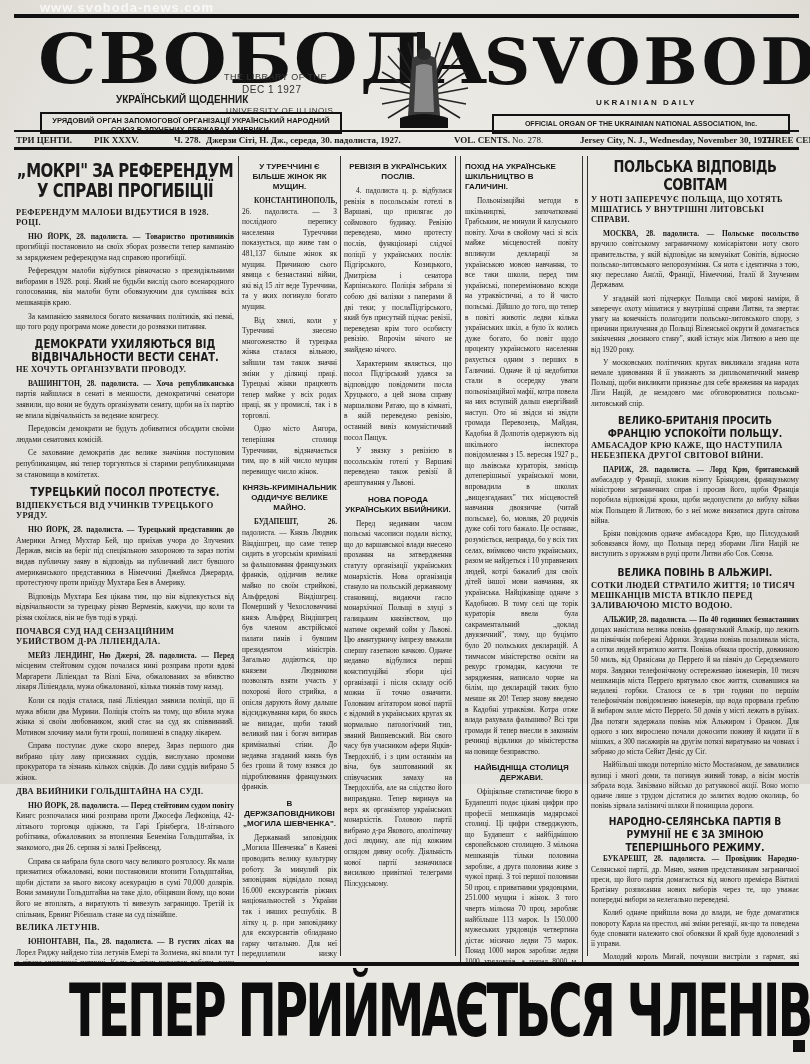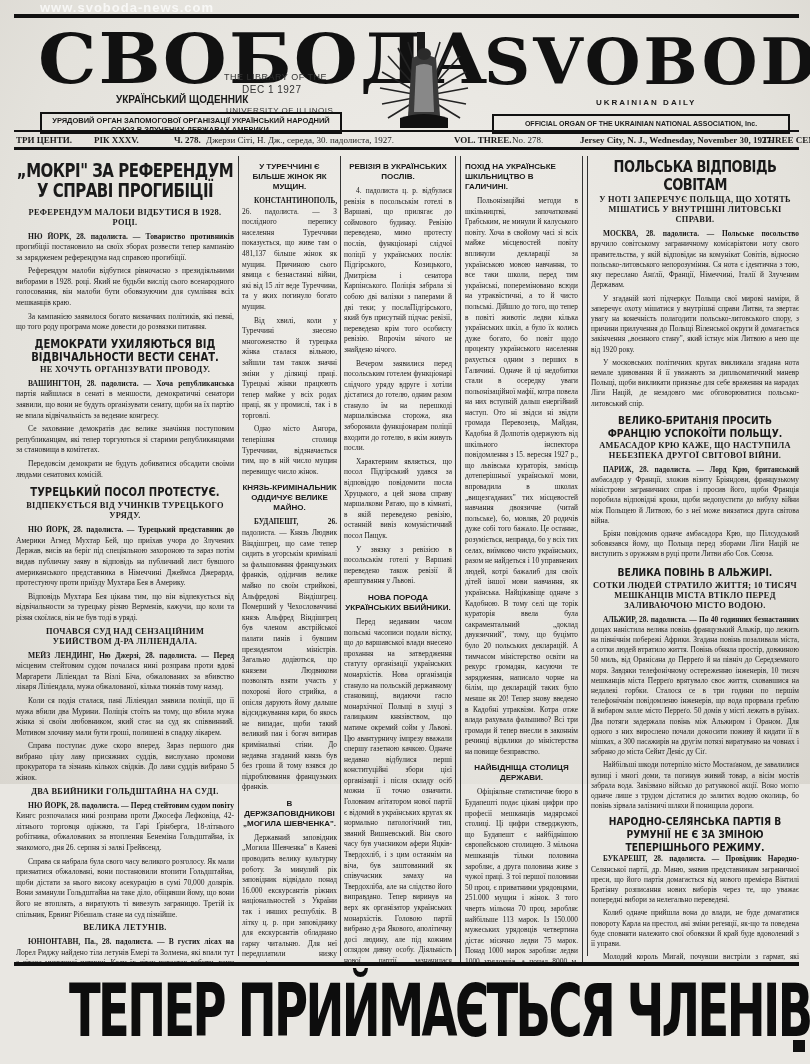--- a/index.html
+++ b/index.html
@@ -49,21 +49,21 @@
   .dateline span { position: absolute; top: 3px; white-space: nowrap; }
   
   .col { position: absolute; top: 156px; font-size: 7.6px; line-height: 10.6px; text-align: justify; overflow: hidden; }
   .col p { text-indent: 12px; margin-bottom: 3px; }
   .col p.dl::first-line { font-weight: bold; }
   .rule-v { position: absolute; top: 156px; width: 1px; background: #333; height: 800px; }
   .h-big {
     font-family: "DejaVu Sans", sans-serif; font-weight: bold; text-align: center; line-height: 1.05;
     transform: scaleY(1.25); letter-spacing: -0.5px; margin: 6px 0 6px;
   }
-  .h-sub { font-family: "Liberation Serif", serif; font-weight: bold; text-align: center; font-size: 8.4px; line-height: 10px; margin: 3px 0 4px; letter-spacing: 0.3px; }
+  .h-sub { font-family: "Liberation Serif", serif; font-weight: bold; text-align: left; font-size: 8.4px; line-height: 10px; margin: 3px 0 4px; letter-spacing: 0.3px; }
   .h-mid { font-family: "DejaVu Sans", sans-serif; font-weight: bold; text-align: center; font-size: 9.2px; line-height: 11px; margin: 6px 0 4px; transform: scaleY(1.2); }
   .h-sm { font-family: "Liberation Sans", sans-serif; font-weight: bold; text-align: center; font-size: 8px; line-height: 10px; margin: 6px 0 4px; }
   .bottom-rule { position: absolute; left: 14px; top: 962px; width: 785px; height: 4px; background: #111; }
   .banner {
     position: absolute; left: 14px; top: 972px; width: 785px; height: 80px;
     font-family: "DejaVu Sans", sans-serif; font-weight: bold; font-size: 54px; line-height: 80px;
     letter-spacing: -3px; color: #0d0d0d; text-align: center; white-space: nowrap;
     transform: scaleY(1.35) scaleX(0.86); transform-origin: center;
   }
   .corner-block { position: absolute; left: 793px; top: 1040px; width: 12px; height: 12px; background: #111; }
@@ -112,43 +112,43 @@
 
     <div class="title-en">SVOBODA</div>
     <div class="sub-en" style="top:80px; left:582px;">UKRAINIAN DAILY</div>
     <div class="box-en" style="top:96px; height:20px; line-height:16px;">OFFICIAL ORGAN OF THE UKRAINIAN NATIONAL ASSOCIATION, Inc.</div>
   </div>
 
   <div class="dateline">
     <span style="left:2px;">ТРИ ЦЕНТИ.</span>
     <span style="left:80px;">РІК XXXV.</span>
     <span style="left:160px;">Ч. 278.</span>
-    <span style="left:192px; font-weight:normal;text-align:right;">Джерзи Сіті, Н. Дж., середа, 30. падолиста, 1927.</span>
-    <span style="left:440px;">VOL. THREE.</span>
+    <span style="left:192px; font-weight:bold;text-align:right;">Джерзи Сіті, Н. Дж., середа, 30. падолиста, 1927.</span>
+    <span style="left:440px;">VOL. CENTS.</span>
     <span style="left:498px; font-weight:normal;">No. 278.</span>
     <span style="left:538px; font-weight:bold;margin-left:28px;">Jersey City, N. J., Wednesday, November 30, 1927.</span>
     <span style="left:748px;">THREE CENTS.</span>
   </div>
 
   <div class="rule-v" style="left:238px;"></div>
   <div class="rule-v" style="left:340px;"></div>
   <div class="rule-v" style="left:455px;"></div>
   <div class="rule-v" style="left:587px;"></div>
 
   <div class="col" style="left:16px; width:218px; height:806px;">
     <div class="h-big" style="font-size:15px; margin-top:10px; margin-bottom:10px;">„МОКРІ" ЗА РЕФЕРЕНДУМ У СПРАВІ ПРОГИБІЦІЇ</div>
     <div class="h-sub">РЕФЕРЕНДУМ МАЛОБИ ВІДБУТИСЯ В 1928. РОЦІ.</div>
     <p class="dl">НЮ ЙОРК, 28. падолиста. — Товариство противників прогибіції постановило на своїх зборах розвести тепер кампанію за зарядженем референдума над справою прогибіції.</p>
     <p>Референдум малоби відбутися рівночасно з президіяльними виборами в 1928. році. Який не будьби вислід сього всенародного голосовання, він малоби бути обовязуючим для сумління всіх мешканців краю.</p>
     <p>За кампанією заявилося богато визначних політиків, які певні, що того роду програма може довести до розвязки питання.</p>
     <div class="h-mid" style="font-size:10px;">ДЕМОКРАТИ УХИЛЯЮТЬСЯ ВІД ВІДВІЧАЛЬНОСТИ ВЕСТИ СЕНАТ.</div>
     <div class="h-sub">НЕ ХОЧУТЬ ОРГАНІЗУВАТИ ПРОВОДУ.</div>
     <p class="dl">ВАШИНГТОН, 28. падолиста. — Хоча републиканська партія найшлася в сенаті в меншости, демократичні сенатори заявили, що вони не будуть організувати сенату, щоби на їх партію не впала відвічальність за ведение конгресу.</p>
+    <p>Передовсім демократи не будуть добиватися обсадити своїми людьми сенатових комісій.</p>
     <p>Се захование демократів дає велике значіння поступовим републиканцям, які тепер торгуються зі старими републиканцями за становища в комітетах.</p>
-    <p>Передовсім демократи не будуть добиватися обсадити своїми людьми сенатових комісій.</p>
     <div class="h-mid" style="font-size:10px;">ТУРЕЦЬКИЙ ПОСОЛ ПРОТЕСТУЄ.</div>
     <div class="h-sub">ВІДПЕКУЄТЬСЯ ВІД УЧИНКІВ ТУРЕЦЬКОГО УРЯДУ.</div>
     <p class="dl">НЮ ЙОРК, 28. падолиста. — Турецький представник до Америки Агмед Мухтар Бей, що приїхав учора до Злучених Держав, висів на беріг під спеціяльною захороною та зараз потім видав публичну заяву в відповідь на публичний лист бувшого американського представника в Німеччині Джеймса Джерарда, протестуючу проти приїзду Мухтара Бея в Америку.</p>
     <p>Відповідь Мухтара Бея цікава тим, що він відпекується від відвічальности за турецьку різню Верменів, кажучи, що коли та різня скоїлася, він не був тоді в уряді.</p>
     <div class="h-sub">ПОЧАВСЯ СУД НАД СЕНЗАЦІЙНИМ УБИЙСТВОМ Д-РА ЛІЛІЕНДАЛА.</div>
     <p class="dl">МЕЙЗ ЛЕНДИНГ, Ню Джерзі, 28. падолиста. — Перед місцевим стейтовим судом почалася нині розправа проти вдові Маргарети Ліліендал та Візлі Біча, обжалованих за вбивство лікаря Ліліендала, мужа обжалованої, кілька тижнів тому назад.</p>
     <p>Коли ся подія сталася, пані Ліліендал заявила поліції, що її мужа вбили два Мурини. Поліція стоїть на тому, що вбила мужа жінка зі своїм любовником, який стає на суд як співвинний. Мотивом злочину мали бути гроші, полишені в спадку лікарем.</p>
     <p>Справа поступає дуже скоро вперед. Зараз першого дня вибрано цілу лаву присяжних суддів, вислухано промови прокуратора та зізнань кількох свідків. До лави суддів вибрано 5 жінок.</p>
     <div class="h-sub">ДВА ВБИЙНИКИ ГОЛЬДШТАЙНА НА СУДІ.</div>
     <p class="dl">НЮ ЙОРК, 28. падолиста. — Перед стейтовим судом повіту Кингс розпочалася нині розправа проти Джосефа Лефковіца, 42-літнього торговця одіжжю, та Гарі Ґрінберга, 18-літнього робітника, обжалованих за втоплення Бенеміна Гольдштайна, їх знакомого, дня 26. серпня зі залві Грейвсенд.</p>
@@ -166,21 +166,20 @@
     <div class="h-sm">КНЯЗЬ-КРИМІНАЛЬНИК ОДІДИЧУЄ ВЕЛИКЕ МАЙНО.</div>
     <p class="dl">БУДАПЕШТ, 26. падолиста. — Князь Людвик Віндішгрец, що саме тепер сидить в угорськім криміналі за фальшовання французьких франків, одідичив велике майно по своїм стрийкові, Альфредові Віндішгрец. Померший у Чехословаччині князь Альфред Віндішгрец був членом австрійської палати панів і бувшим президентом міністрів. Загально додіються, що князеви Людвикови позволять взяти участь у похороні його стрийка, а опісля дарують йому дальше відсиджування кари, бо якось не випадає, щоби такий великий пан і богач витирав кримінальні стіни. До недавна згаданий князь був без гроша й тому взявся до підроблювання французьких франків.</p>
     <div class="h-sm">В ДЕРЖЗАПОВІДНИКОВІ „МОГИЛА ШЕВЧЕНКА".</div>
     <p>Державний заповідник „Могила Шевченка" в Каневі проводить велику культурну роботу. За минулий рік заповідник відвідало понад 16.000 екскурсантів ріжних національностей з України так і инших республік. В літку ц. р. при заповіднику для екскурсантів обладнано гарну читальню. Для неї передплатили низку журналів, газет а також придбали ріжну літературу. Значно поповнено та впорядковано постійну книгозбірню, яка нині нараховує понад 1.500 томів. Це переважно книжки, що стосуються життя та творчости Шевченка. Для продажу творів Шевченка зорганізовано книжковий кіоск.</p>
 
   </div>
 
   <div class="col" style="left:344px; width:108px; height:806px; font-size:7.4px;">
     <div class="h-sm">РЕВІЗІЯ В УКРАЇНСЬКИХ ПОСЛІВ.</div>
     <p>4. падолиста ц. р. відбулася ревізія в посольськім готелі в Варшаві, що прилягає до соймового будинку. Ревізію переведено, мимо протесту послів, функціонарі слідчої поліції у українських послів: Підгірського, Козицького, Дмитрієва і сенатора Карпінського. Поліція забрала зі собою дві валізки з паперами й дві теки; у послаПідгірського, який був присутній підчас ревізії, переведено крім того особисту ревізію. Впрочім нічого не знайдено нічого.</p>
-    <p>Вечером заявилися перед посольським готелем функціонарі слідчого уряду вдруге і хотіли дістатися до готелю, одним разом стануло їм на перешкоді маршалківська сторожа, яка заборонила функціонарам поліції входити до готелю, в якім живуть посли.</p>
     <p>Характерним являється, що посол Підгірський удався за відповіддю повідомити посла Хруцького, а цей знова справу маршалкови Ратаю, що в кімнаті, в якій переведено ревізію, останній вивіз комуністичний посол Пащук.</p>
     <p>У звязку з ревізією в посольськім готелі у Варшаві переведено також ревізії й арештування у Львові.</p>
     <div class="h-sm">НОВА ПОРОДА УКРАЇНСЬКИХ ВБИЙНИКИ.</div>
     <p>Перед недавним часом польські часописи подали вістку, що до варшавської влади внесено прохання на затвердження статуту організації українських монархістів. Нова організація стануло на польській державному становищі, видаючи гасло монархічної Польщі в злуці з галицьким князівством, що матиме окремий сойм у Львові. Цю авантурничу імпрезу вважали спершу газетною качкою. Одначе недавно відбулися перші конституційні збори цієї організації і після складу осіб можна її точно означити. Головним агітатором нової партії є відомий в українських кругах як нормально патологічний тип, званий Вишневський. Він свого часу був учасником афери Яцків-Твердохліб, і з цим останнім на віча, був заштованний як співучасник замаху на Твердохліба, але на слідство його виправдано. Тепер виринув на верх як організатор українських монархістів. Головою партії вибрано д-ра Якового, аполітичну досі людину, але під кожним оглядом дивну особу. Діяльність нової партії зазначилася висилкою привітної телеграми Пілсудському.</p>
 
   </div>
 
   <div class="col" style="left:460px; width:123px; height:806px; font-size:7.4px; border-left:1px solid #333; border-right:1px solid #333; padding:0 4px;">
     <div class="h-sm" style="text-align:left;">ПОХІД НА УКРАЇНСЬКЕ ШКІЛЬНИЦТВО В ГАЛИЧИНІ.</div>
     <p>Польонізаційні методи в шкільництві, започатковані Грабським, не минули й калуського повіту. Хоча в свойому часі зі всіх майже місцевостей повіту вплинули декларації за українською мовою навчання, то все таки школи, перед тим українські, попереміновано всюди на утраквістичні, а то й чисто польські. Дійшло до того, що тепер в повіті животіє ледви кілька українських шкіл, а було їх колись дуже богато, бо повіт щодо проценту українського населення рахується одним з перших в Галичині. Одначе й ці недобитки стали в осередку уваги польонізаційної мафії, котра повела на них вступній дальш енергійний наступ. Ото ні звідси ні звідти громада Перевозець, Майдан, Кадобна й Долпотів одержують від шкільного інспектора повідомлення з 15. вересня 1927 р., що львівська кураторія, замісць дотеперішньої української мови, впровадила в школах „вищезгаданих" тих місцевостей навчання двоязичне (читай польське), бо, мовляв, 20 родичів дуже собі того бажало. Це останнє, розуміється, неправда, бо у всіх тих селах, виїмково чисто українських, разом не найдеться і 10 управнених людей, котрі бажалиб для своїх дітей іншої мови навчання, як українська. Найцікавіще одначе з Кадобною. В тому селі ще торік кураторія ввела була сакраментальний „доклад двуязичний", тому, що буцімто було 20 польських декларацій. А тимчасом міністерство освіти на рекурс громадян, касуючи те зарядження, написало чорне на білім, що декларацій таких було менше як 20! Тепер знову введено в Кадобні утраквізм. Котра отже влада рахувала фальшиво? Всі три громади й тепер внесли в законнім речинці відклики до міністерства на повище безправство.</p>

